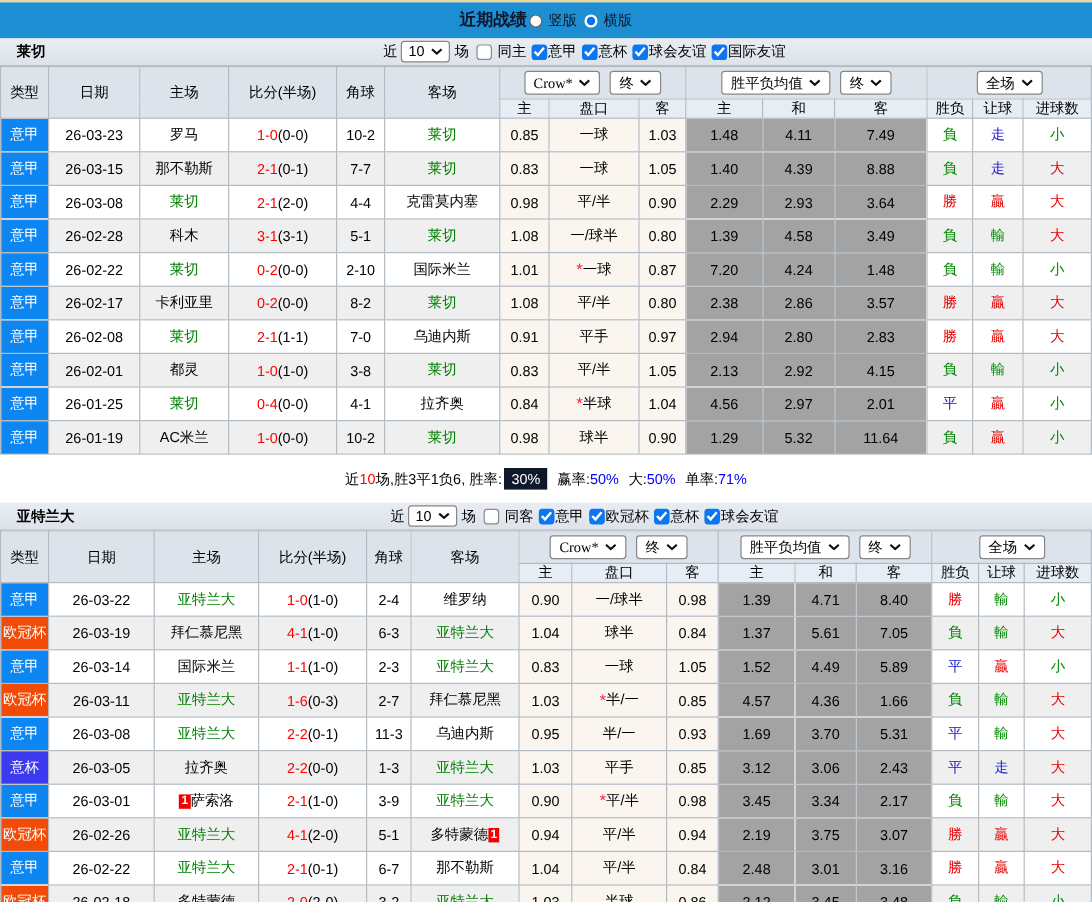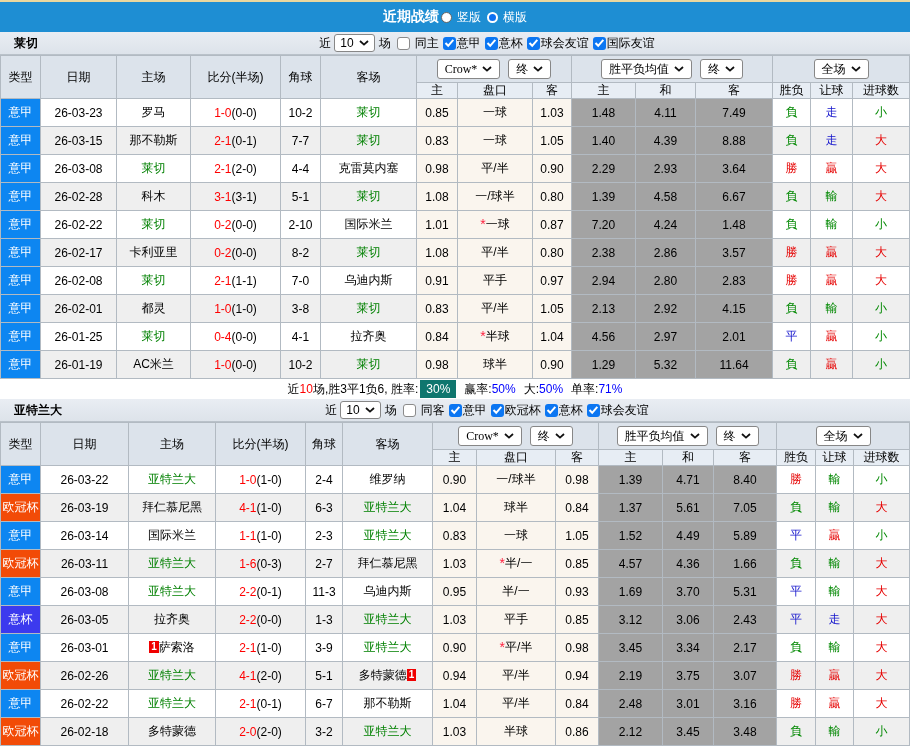--- a/index.html
+++ b/index.html
@@ -9,21 +9,21 @@
     font-family: sans-serif;
     font-size: 12px;
     color: #000;
     background: #fff;
   }
   
   .topline { height: 2px; background: #ead79e; }
   .topbar {
     height: 30px;
     background: #1e8ed3;
-    color: #ffffff;
+    color: #0f172a;
     display: flex;
     align-items: center;
     justify-content: center;
   }
   .topbar .title { font-weight: bold; font-size: 14px; }
   .topbar .radio.on  { margin: 0 5px 0 2px; }
   .topbar .radio.off { margin: 0 5px 0 6px; }
   .radio {
     width: 11px; height: 11px; border-radius: 50%;
     display: inline-block; flex: none;
@@ -112,32 +112,32 @@
     background: #f00000;
     color: #fff;
     font-size: 10px;
     font-weight: bold;
     line-height: 12px;
     padding: 0 2px;
     vertical-align: 1px;
   }
   
   .summary {
-    height: 20px;
+    height: 40px;
     display: flex;
     align-items: center;
     justify-content: center;
     gap: 8px;
     background: #fff;
     font-size: 12px;
   }
   .summary .red  { color: #ff0000; }
   .summary .blue { color: #0000ff; }
   .winrate-badge {
-    background: #0f766e;
+    background: #0f172a;
     color: #fff;
     padding: 2px 6px;
     display: inline-block;
     margin-left: -6px;
   }
 </style>
 </head>
 <body>
 
 <div class="topline"></div>
@@ -322,21 +322,21 @@
         <td class="plain">26-02-28</td>
         <td class="plain"><span class="">科木</span></td>
         <td class="plain"><span class="score-main">3-1</span><span>(3-1)</span></td>
         <td class="plain">5-1</td>
         <td class="plain"><span class="hl">莱切</span></td>
         <td class="asian">1.08</td>
         <td class="asian">一/球半</td>
         <td class="asian">0.80</td>
         <td class="europe">1.39</td>
         <td class="europe">4.58</td>
-        <td class="europe">6.67</td>
+        <td class="europe">3.49</td>
         <td class="plain res-green">負</td>
         <td class="plain res-green">輸</td>
         <td class="plain res-red">大</td>
       </tr>
       <tr class="even">
         <td class="league lg-blue">意甲</td>
         <td class="plain">26-02-22</td>
         <td class="plain"><span class="hl">莱切</span></td>
         <td class="plain"><span class="score-main">0-2</span><span>(0-0)</span></td>
         <td class="plain">2-10</td>

